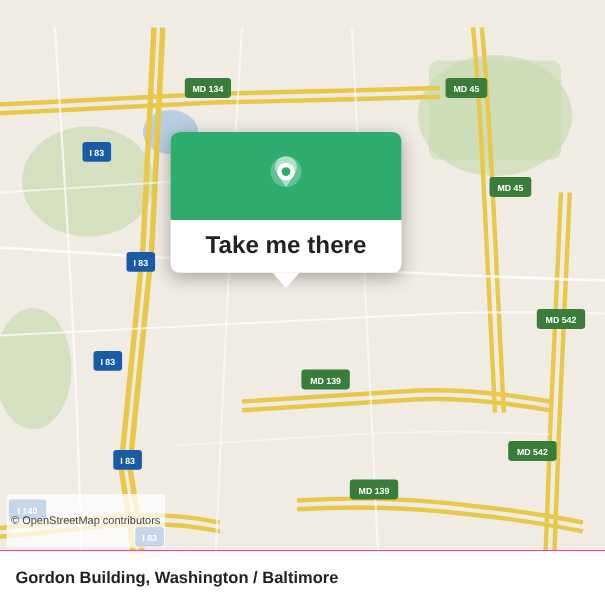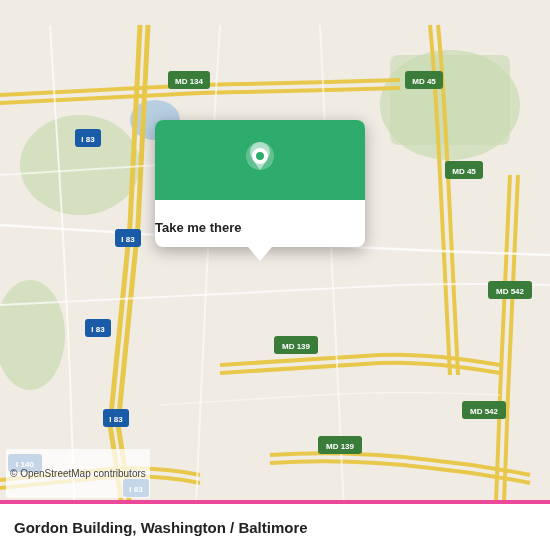--- a/index.html
+++ b/index.html
@@ -61,25 +61,25 @@
       position: relative;
     }
 
     .popup-pin-icon {
       width: 44px;
       height: 44px;
     }
 
     .popup-label {
       width: 100%;
-      text-align: left;
-      font-size: 13px;
+      text-align: center;
+      font-size: 22px;
       font-weight: 600;
       color: #222;
-      padding: 20px 0 12px 0;
+      padding: 10px 0 12px 0;
       cursor: pointer;
       user-select: none;
     }
 
     
     .popup-tail {
       position: absolute;
       bottom: -14px;
       left: 50%;
       transform: translateX(-50%);
@@ -109,21 +109,21 @@
       position: absolute;
       bottom: 0;
       left: 0;
       width: 100%;
       height: 50px;
       background: white;
       display: flex;
       align-items: center;
       justify-content: space-between;
       padding: 0 14px;
-      border-top: 4px solid #ec4899;
+      border-top: 1px solid #ec4899;
       z-index: 20;
     }
 
     .bottom-bar-title {
       font-size: 15px;
       font-weight: 600;
       color: #222;
     }
 
     .moovit-logo {

